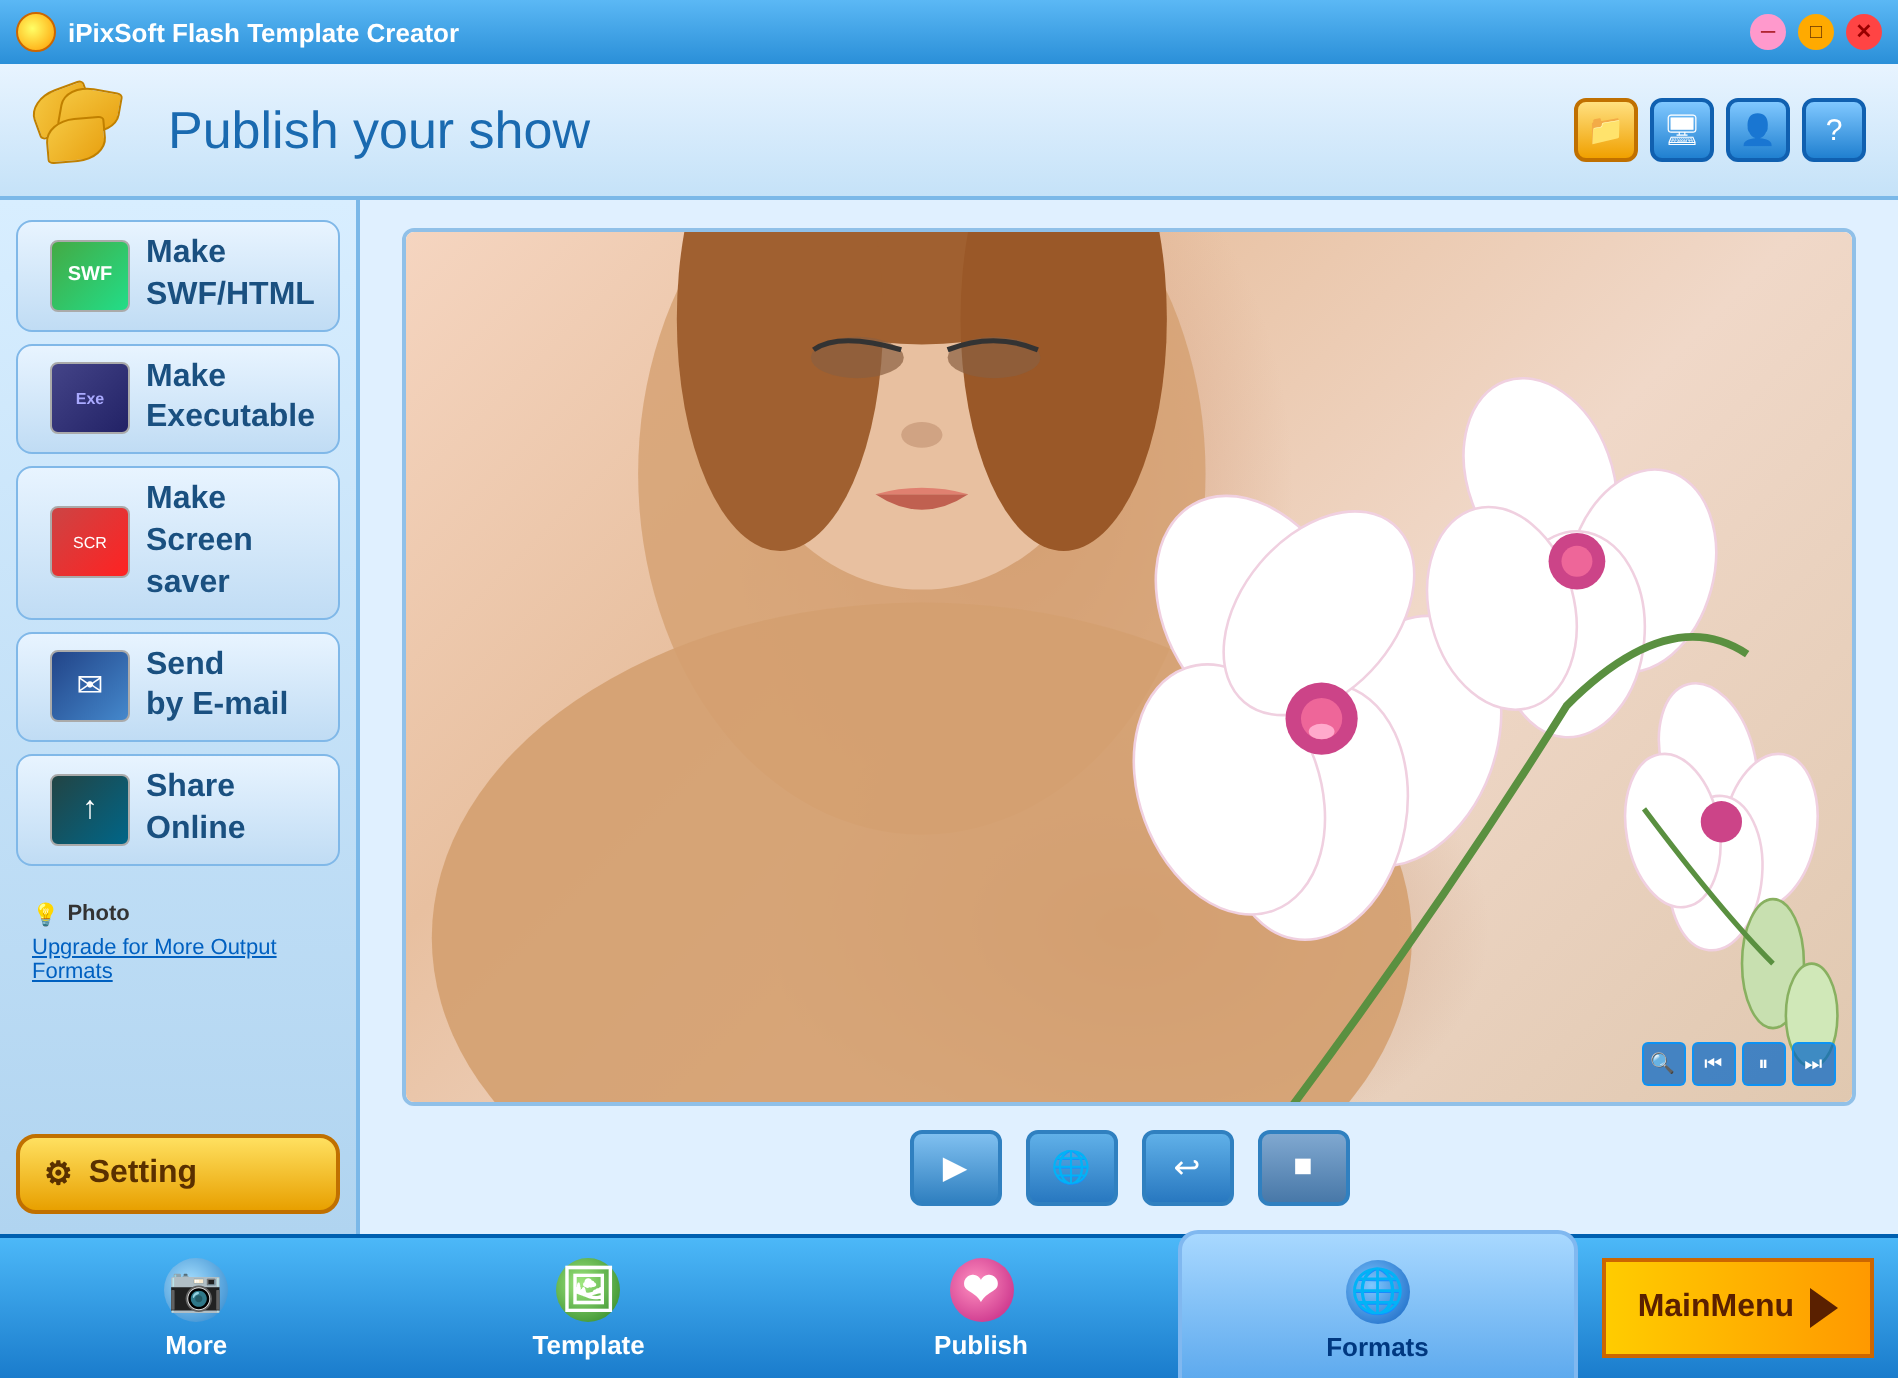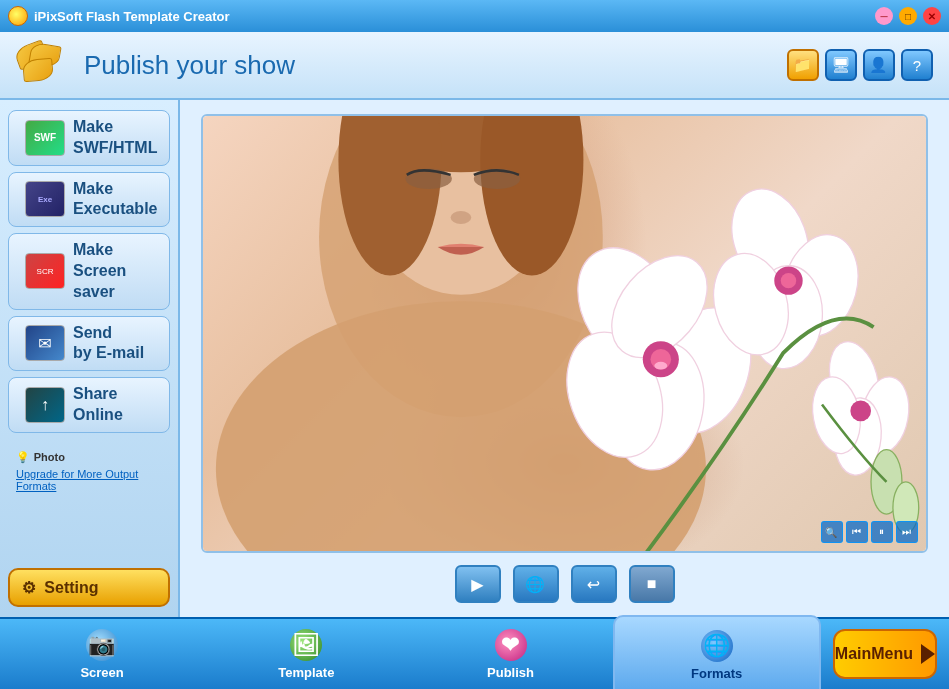--- a/index.html
+++ b/index.html
@@ -296,23 +296,23 @@
       font-size: 22px;
     }
     .nav-icon.photo { background: radial-gradient(circle at 40% 40%, #a8e0ff, #2880c8); border-radius: 50%; }
     .nav-icon.template { background: radial-gradient(circle at 40% 40%, #a0e880, #288020); border-radius: 50%; }
     .nav-icon.decorate { background: radial-gradient(circle at 40% 40%, #ff90c0, #c02080); border-radius: 50%; }
     .nav-icon.publish { background: radial-gradient(circle at 40% 40%, #80c8ff, #1060c0); border-radius: 50%; }
 
     .main-menu-btn {
       background: linear-gradient(to right, #ffcc00, #ff9900);
       border: 2px solid #cc6600;
-      border-radius: 12px;
+      border-radius: 0;
       margin: 10px 12px;
-      padding: 0 0;
+      padding: 0 16px;
       cursor: pointer;
       display: flex;
       align-items: center;
       gap: 8px;
       font-size: 16px;
       font-weight: bold;
       color: #5a2000;
       white-space: nowrap;
     }
     .main-menu-arrow {
@@ -481,21 +481,21 @@
       <div class="play-btn blue-mid">↩</div>
       <div class="play-btn stop-btn">■</div>
     </div>
 
   </div>
 </div>
 
 <div id="bottom-nav">
   <div class="nav-tab">
     <div class="nav-icon photo">📷</div>
-    <span>Screen</span>
+    <span>More</span>
   </div>
   <div class="nav-tab">
     <div class="nav-icon template">🖼</div>
     <span>Template</span>
   </div>
   <div class="nav-tab">
     <div class="nav-icon decorate">❤</div>
     <span>Publish</span>
   </div>
   <div class="nav-tab active">

